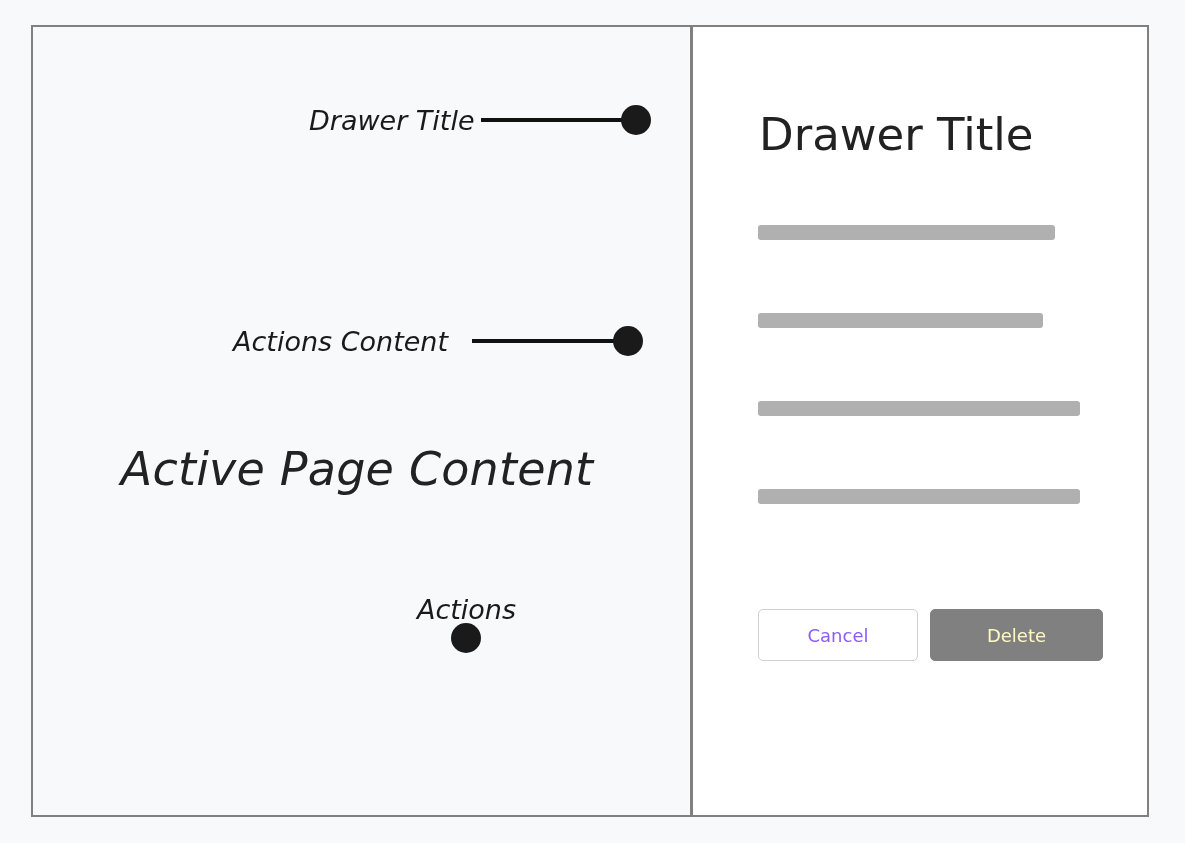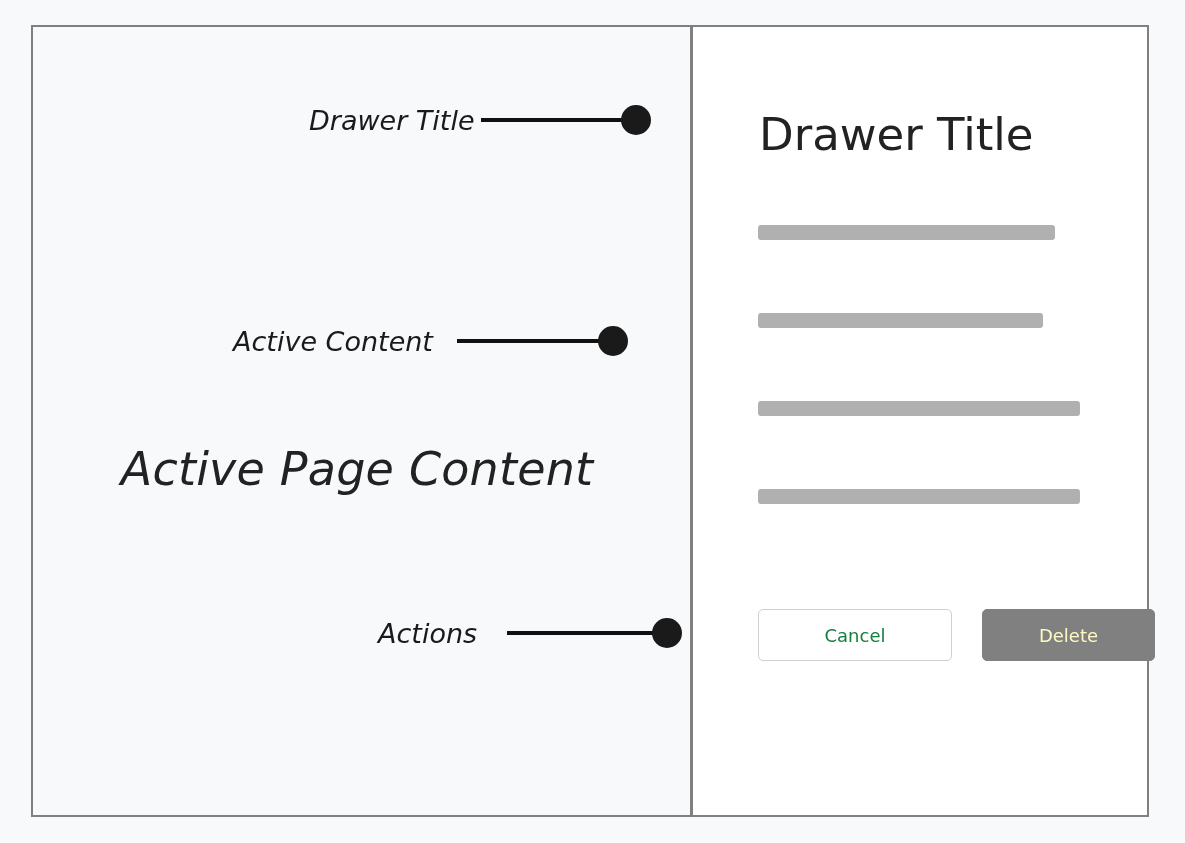--- a/index.html
+++ b/index.html
@@ -77,21 +77,21 @@
     margin-left: -2px;
     flex: 0 0 auto;
   }
 
   #callout-drawer-title { left: 276px; top: 73px; }
   #callout-drawer-title .callout-line { width: 142px; }
 
   #callout-drawer-content { left: 200px; top: 294px; }
   #callout-drawer-content .callout-line { width: 143px; margin-left: 24px; }
 
-  #callout-actions { left: 345px; top: 586px; }
+  #callout-actions { left: 345px; top: 586px; flex-direction: column; }
   #callout-actions .callout-line { width: 147px; margin-left: 30px; }
 
   
   #drawer-divider {
     position: absolute;
     left: 657px;
     top: 0;
     width: 3px;
     height: 100%;
     background: #808080;
@@ -145,25 +145,25 @@
     border-radius: 5px;
     font-size: 18px;
     font-family: "DejaVu Sans", sans-serif;
     display: flex;
     align-items: center;
     justify-content: center;
     box-sizing: border-box;
     cursor: pointer;
   }
   #cancel-button {
-    width: 194px;
+    width: 160px;
     background: #ffffff;
     border: 1px solid #d0d0d0;
-    color: #15803d;
-    margin-right: 30px;
+    color: #8b5cf6;
+    margin-right: 12px;
   }
   #delete-button {
     width: 173px;
     background: #808080;
     border: 1px solid #808080;
     color: #fef9c3;
   }
 </style>
 </head>
 <body>
@@ -174,21 +174,21 @@
 
     <div id="page-content-label">Active Page Content</div>
 
     <div class="callout" id="callout-drawer-title">
       <span class="callout-label">Drawer Title</span>
       <span class="callout-line"></span>
       <span class="callout-dot"></span>
     </div>
 
     <div class="callout" id="callout-drawer-content">
-      <span class="callout-label">Active Content</span>
+      <span class="callout-label">Actions Content</span>
       <span class="callout-line"></span>
       <span class="callout-dot"></span>
     </div>
 
     <div class="callout" id="callout-actions">
       <span class="callout-label">Actions</span>
       <span class="callout-line"></span>
       <span class="callout-dot"></span>
     </div>
 

